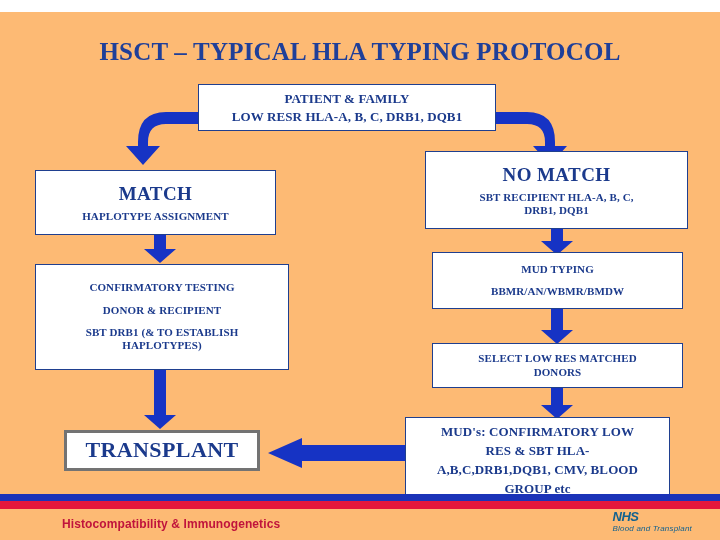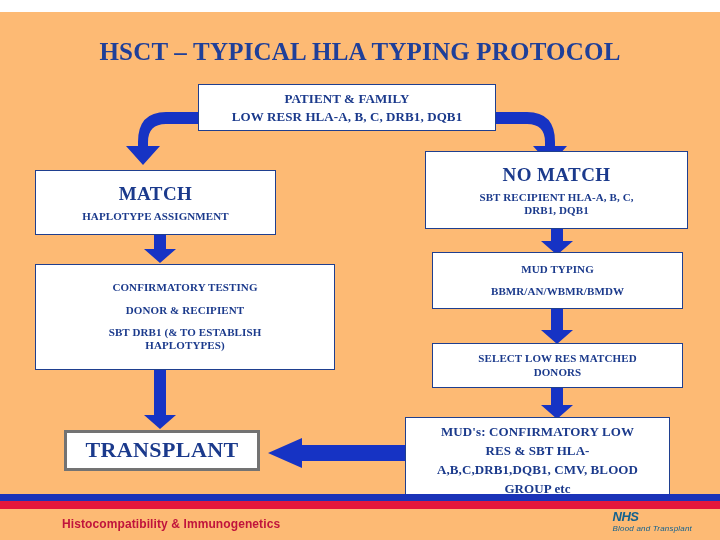--- a/index.html
+++ b/index.html
@@ -78,21 +78,21 @@
     left: 35px; top: 158px; width: 241px; height: 65px;
     padding: 4px 6px;
   }
   #box-nomatch {
     left: 425px; top: 139px; width: 263px; height: 78px;
     padding: 4px 8px;
   }
   #box-nomatch .sub + .sub { margin-top: 0px; }
 
   #box-confirm {
-    left: 35px; top: 252px; width: 300px; height: 106px;
+    left: 35px; top: 252px; width: 254px; height: 106px;
     padding: 6px 6px;
   }
   #box-mud {
     left: 432px; top: 240px; width: 251px; height: 57px;
     padding: 4px 6px;
   }
   #box-select {
     left: 432px; top: 331px; width: 251px; height: 45px;
     padding: 3px 6px;
   }

